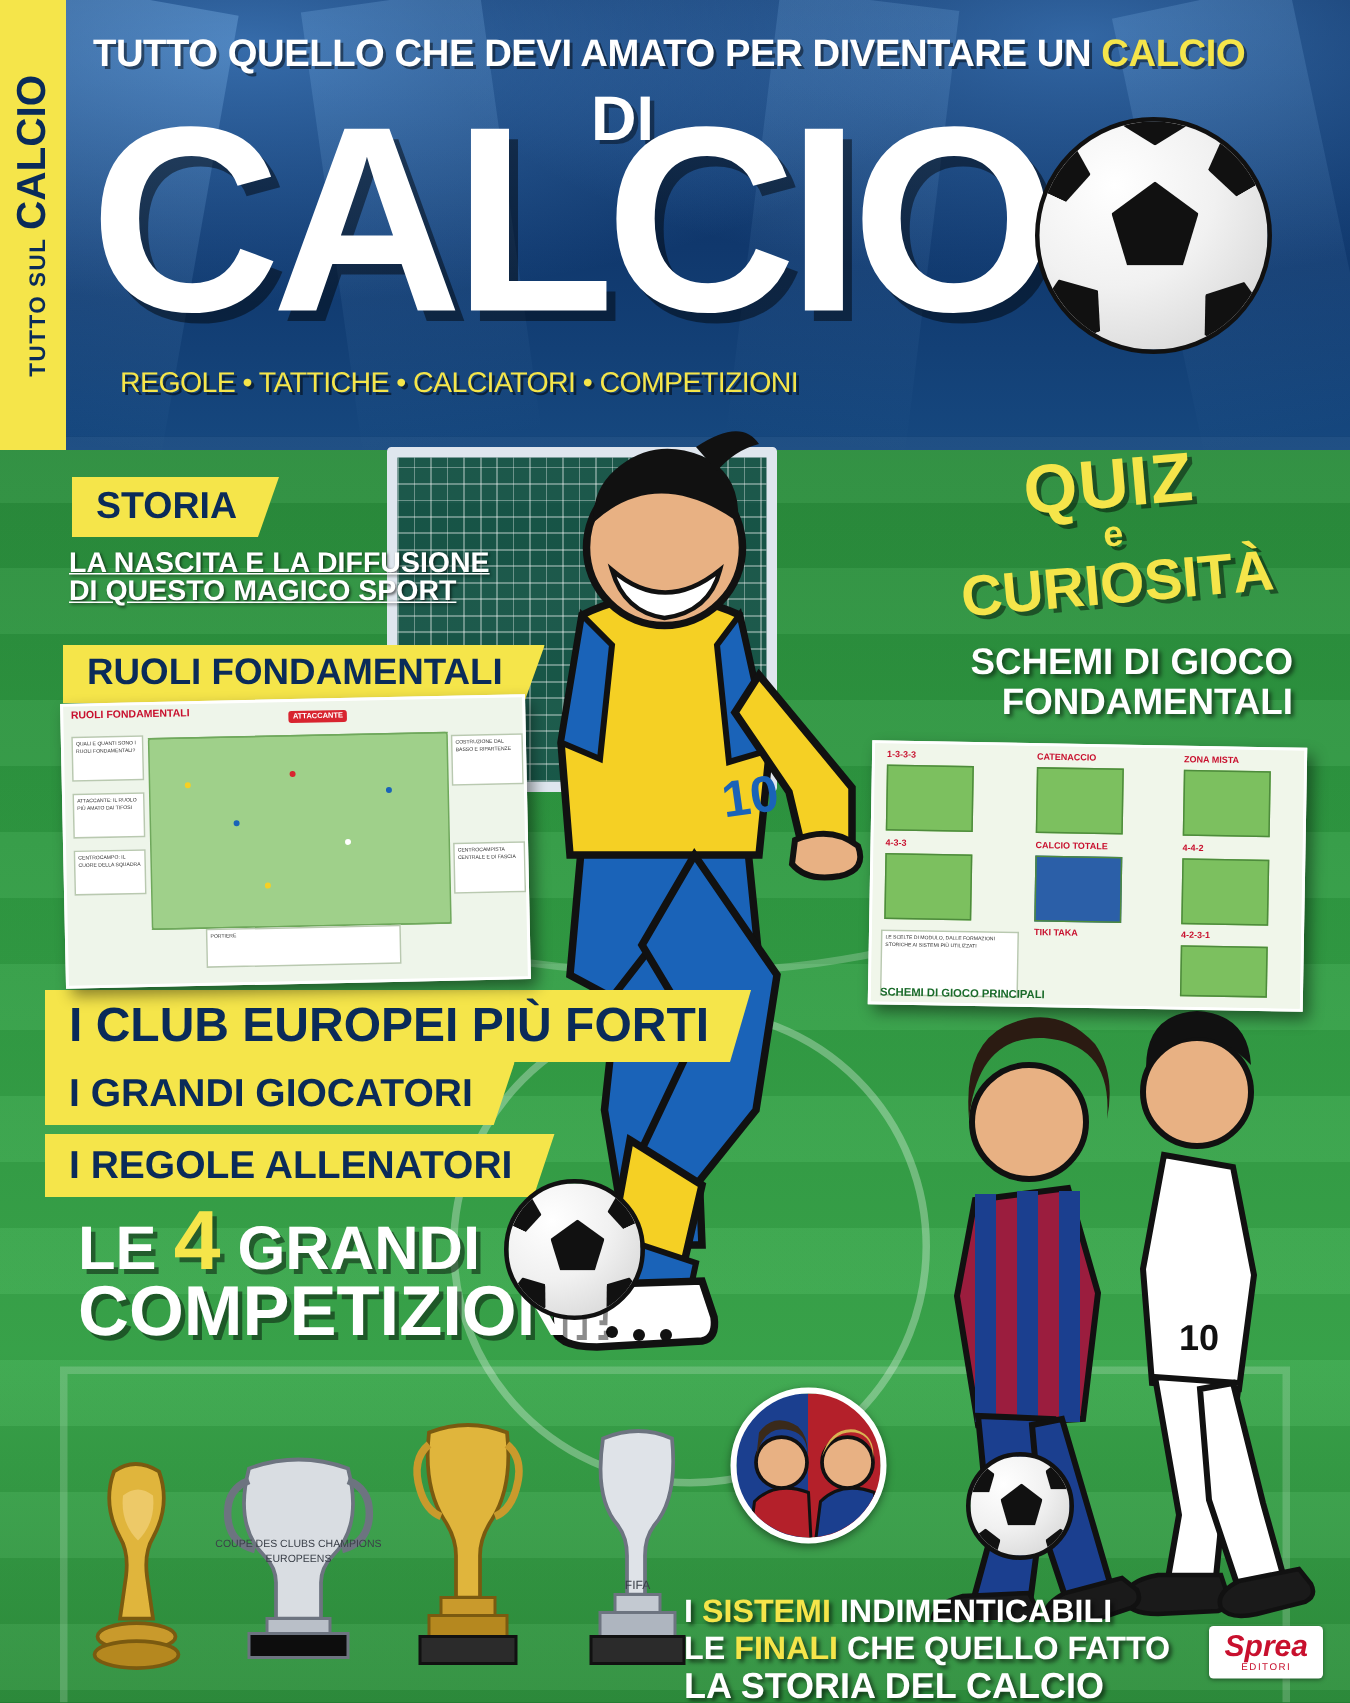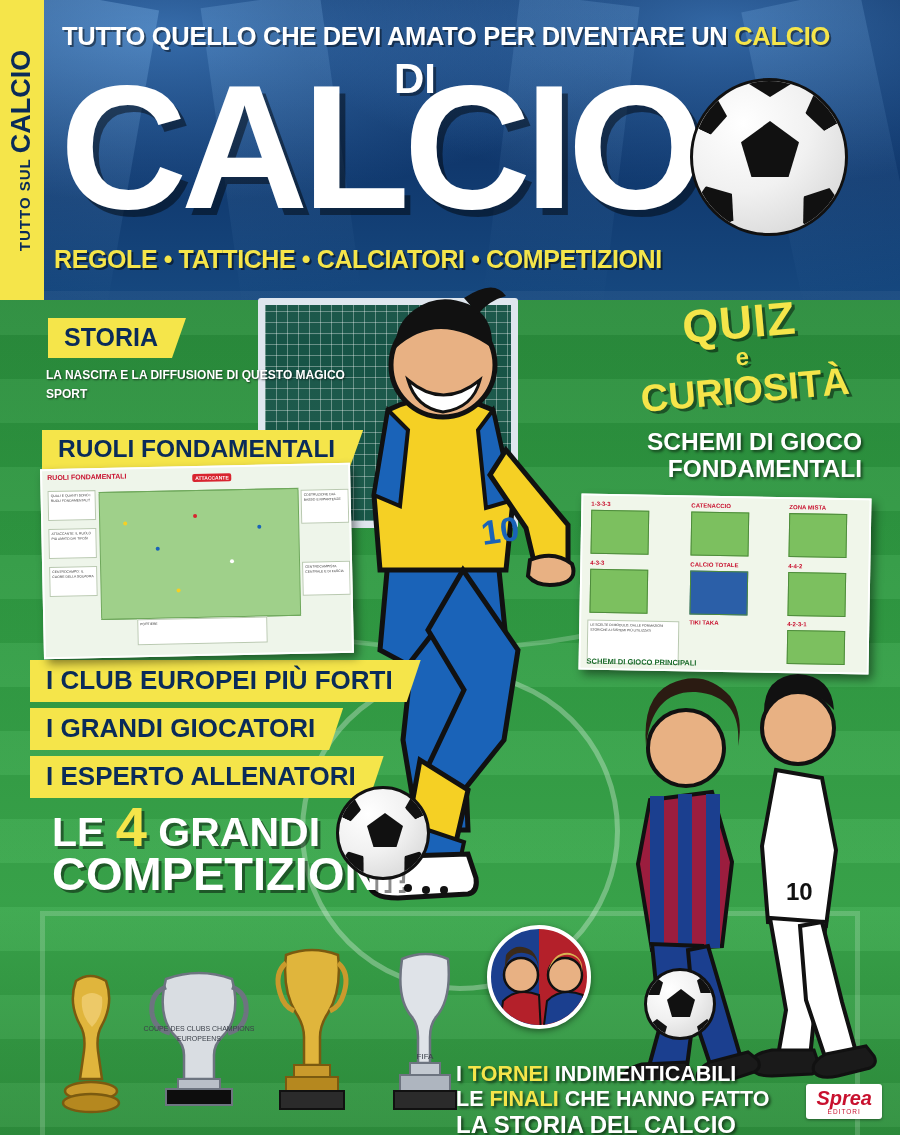--- a/index.html
+++ b/index.html
@@ -83,22 +83,22 @@
     font-weight: bold; font-size: 42px; color: #ffffff;
     text-shadow: 3px 3px 0 rgba(0,0,0,0.4);
   }
   .calcio {
     position: absolute; left: 60px; top: 72px;
     font-weight: bold; font-size: 176px; line-height: 150px;
     color: #ffffff; letter-spacing: -6px;
     text-shadow: 6px 7px 0 rgba(0,0,0,0.45);
   }
   .subhead {
-    position: absolute; left: 54px; top: 245px; width: 820px;
-    font-weight: bold; font-size: 25px; color: #f5e54a;
+    position: absolute; left: 80px; top: 245px; width: 820px;
+    font-weight: normal; font-size: 19px; color: #f5e54a;
     letter-spacing: -0.4px; white-space: nowrap;
     text-shadow: 2px 2px 0 rgba(0,0,0,0.5);
   }
 
   
   .ball-big {
     position: absolute; left: 690px; top: 78px; width: 158px; height: 158px;
   }
   .ball {
     width: 100%; height: 100%; border-radius: 50%;
@@ -118,42 +118,43 @@
     font-weight: bold;
     padding: 5px 16px 6px 16px;
     white-space: nowrap;
     box-shadow: 2px 2px 0 rgba(0,0,0,0.25);
   }
   .tag.cut { clip-path: polygon(0 0, 100% 0, calc(100% - 14px) 100%, 0 100%); padding-right: 28px; }
 
   .storia { left: 48px; top: 318px; font-size: 25px; }
   .storia-desc {
     position: absolute; left: 46px; top: 366px; width: 300px;
-    color: #ffffff; font-weight: bold; font-size: 12px; line-height: 19px;
+    color: #ffffff; font-weight: bold; font-size: 19px; line-height: 19px;
     text-shadow: 1px 1px 2px rgba(0,0,0,0.6);
+    text-decoration: underline;
   }
   .ruoli { left: 42px; top: 430px; font-size: 24.5px; }
   .schemi-label {
     position: absolute; right: 38px; top: 428px; width: 260px;
     text-align: right;
     color: #ffffff; font-weight: bold; font-size: 24.5px; line-height: 27px;
     text-shadow: 2px 2px 3px rgba(0,0,0,0.55);
   }
 
   .quiz {
     position: absolute; right: 38px; top: 300px; width: 240px;
     text-align: center; color: #f5e54a; font-weight: bold;
     text-shadow: 3px 3px 0 rgba(0,0,0,0.45);
     transform: rotate(-5deg);
   }
   .quiz .l1 { font-size: 46px; line-height: 44px; letter-spacing: 1px; }
   .quiz .l2 { font-size: 24px; line-height: 26px; }
   .quiz .l3 { font-size: 38px; line-height: 40px; }
 
-  .club   { left: 30px; top: 660px; font-size: 26px; }
+  .club   { left: 30px; top: 660px; font-size: 32px; }
   .gioc   { left: 30px; top: 708px; font-size: 26px; }
   .allen  { left: 30px; top: 756px; font-size: 26px; }
 
   .comp {
     position: absolute; left: 52px; top: 806px; width: 330px;
     color: #ffffff; font-weight: bold; line-height: 42px;
     text-shadow: 3px 3px 0 rgba(0,0,0,0.45);
   }
   .comp .l1 { font-size: 41px; }
   .comp .l1 .four { color: #f5e54a; font-size: 56px; }
@@ -320,21 +321,21 @@
     <div class="l1">QUIZ</div>
     <div class="l2">e</div>
     <div class="l3">CURIOSITÀ</div>
   </div>
 
   <div class="tag cut ruoli">RUOLI FONDAMENTALI</div>
   <div class="schemi-label">SCHEMI DI GIOCO FONDAMENTALI</div>
 
   <div class="tag cut club">I CLUB EUROPEI PIÙ FORTI</div>
   <div class="tag cut gioc">I GRANDI GIOCATORI</div>
-  <div class="tag cut allen">I ESPERTO ALLENATORI</div>
+  <div class="tag cut allen">I REGOLE ALLENATORI</div>
 
   <div class="comp">
     <div class="l1">
       <span>LE </span><span class="four">4</span><span> GRANDI</span>
     </div>
     <div class="l2">COMPETIZIONI!</div>
   </div>
 
   <div class="inset inset-roles">
     <div class="inset-body">
@@ -474,22 +475,22 @@
     <svg viewBox="0 0 86 176" width="86" height="176">
       <path d="M20 18 q24 -10 46 0 q4 40 -12 58 q-6 8 -6 20 l0 26 l-12 0 l0 -26 q0 -12 -6 -20 q-16 -18 -10 -58 z" fill="#dfe3e8" stroke="#6d7480" stroke-width="2.5"></path>
       <rect x="28" y="122" width="30" height="12" fill="#c3c9d1" stroke="#6d7480" stroke-width="2"></rect>
       <rect x="18" y="134" width="50" height="16" fill="#aeb5bf" stroke="#6d7480" stroke-width="2"></rect>
       <rect x="12" y="150" width="62" height="18" fill="#2b2b2b" stroke="#111" stroke-width="2"></rect>
       <text x="43" y="118" text-anchor="middle" font-family="Liberation Sans" font-size="8" fill="#3b4049">FIFA</text>
     </svg>
   </div>
 
   <div class="bottom-text">
-    <div><span>I </span><span class="hl">TORNEI</span><span> INDIMENTICABILI</span></div>
-    <div><span>LE </span><span class="hl">FINALI</span><span> CHE HANNO FATTO</span></div>
+    <div><span>I </span><span class="hl">SISTEMI</span><span> INDIMENTICABILI</span></div>
+    <div><span>LE </span><span class="hl">FINALI</span><span> CHE QUELLO FATTO</span></div>
     <div class="big">LA STORIA DEL CALCIO</div>
   </div>
 
   <div class="logo">
     <div class="name">Sprea</div>
     <div class="sub">EDITORI</div>
   </div>
 
 </div>
 

